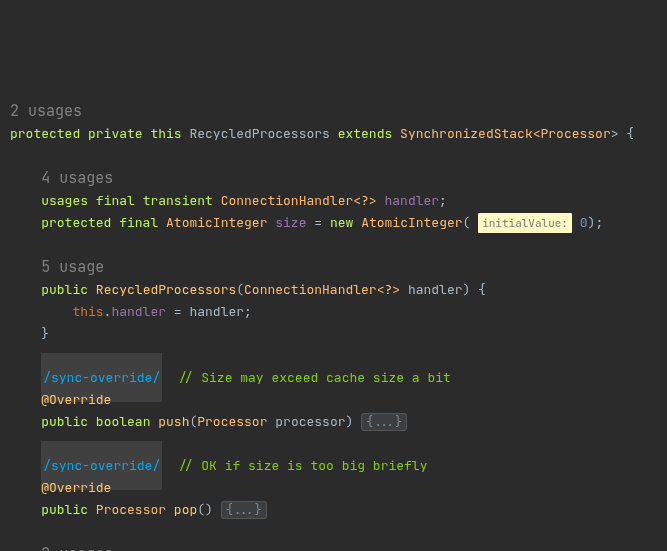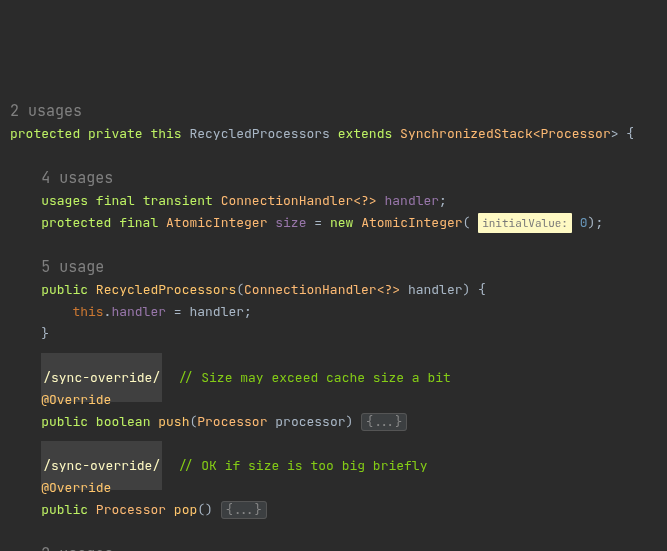--- a/index.html
+++ b/index.html
@@ -10,21 +10,21 @@
   .type{color:#fdba74}
   .cls{color:#a9b7c6}
   .punc{color:#a9b7c6}
   .method{color:#ffc66d}
   .param{color:#a9b7c6}
   .this{color:#cc7832}
   .field{color:#9876aa}
   .comment{color:#84cc16}
   .num{color:#6897bb}
   .hint{color:#787878;background:#fef9c3;border-radius:1px;padding:3px 4px;font-size:11px}
-  .tag{background:#404040;color:#fef9c3;padding:16px 2px}
+  .tag{background:#404040;color:#0ea5e9;padding:16px 2px}
   .fold{background:#3c3f41;border:1px solid #555;border-radius:3px;color:#888;padding:0 4px;font-size:12px}
 </style>
 </head>
 <body>
 
 
 
 <div class="code"><span class="usages">2 usages</span>
 <span class="kw">protected</span> <span class="kw">private</span> <span class="kw">this</span> <span class="cls">RecycledProcessors</span> <span class="kw">extends</span> <span class="type">SynchronizedStack&lt;</span><span class="type">Processor</span><span class="punc">&gt; {</span>
 

